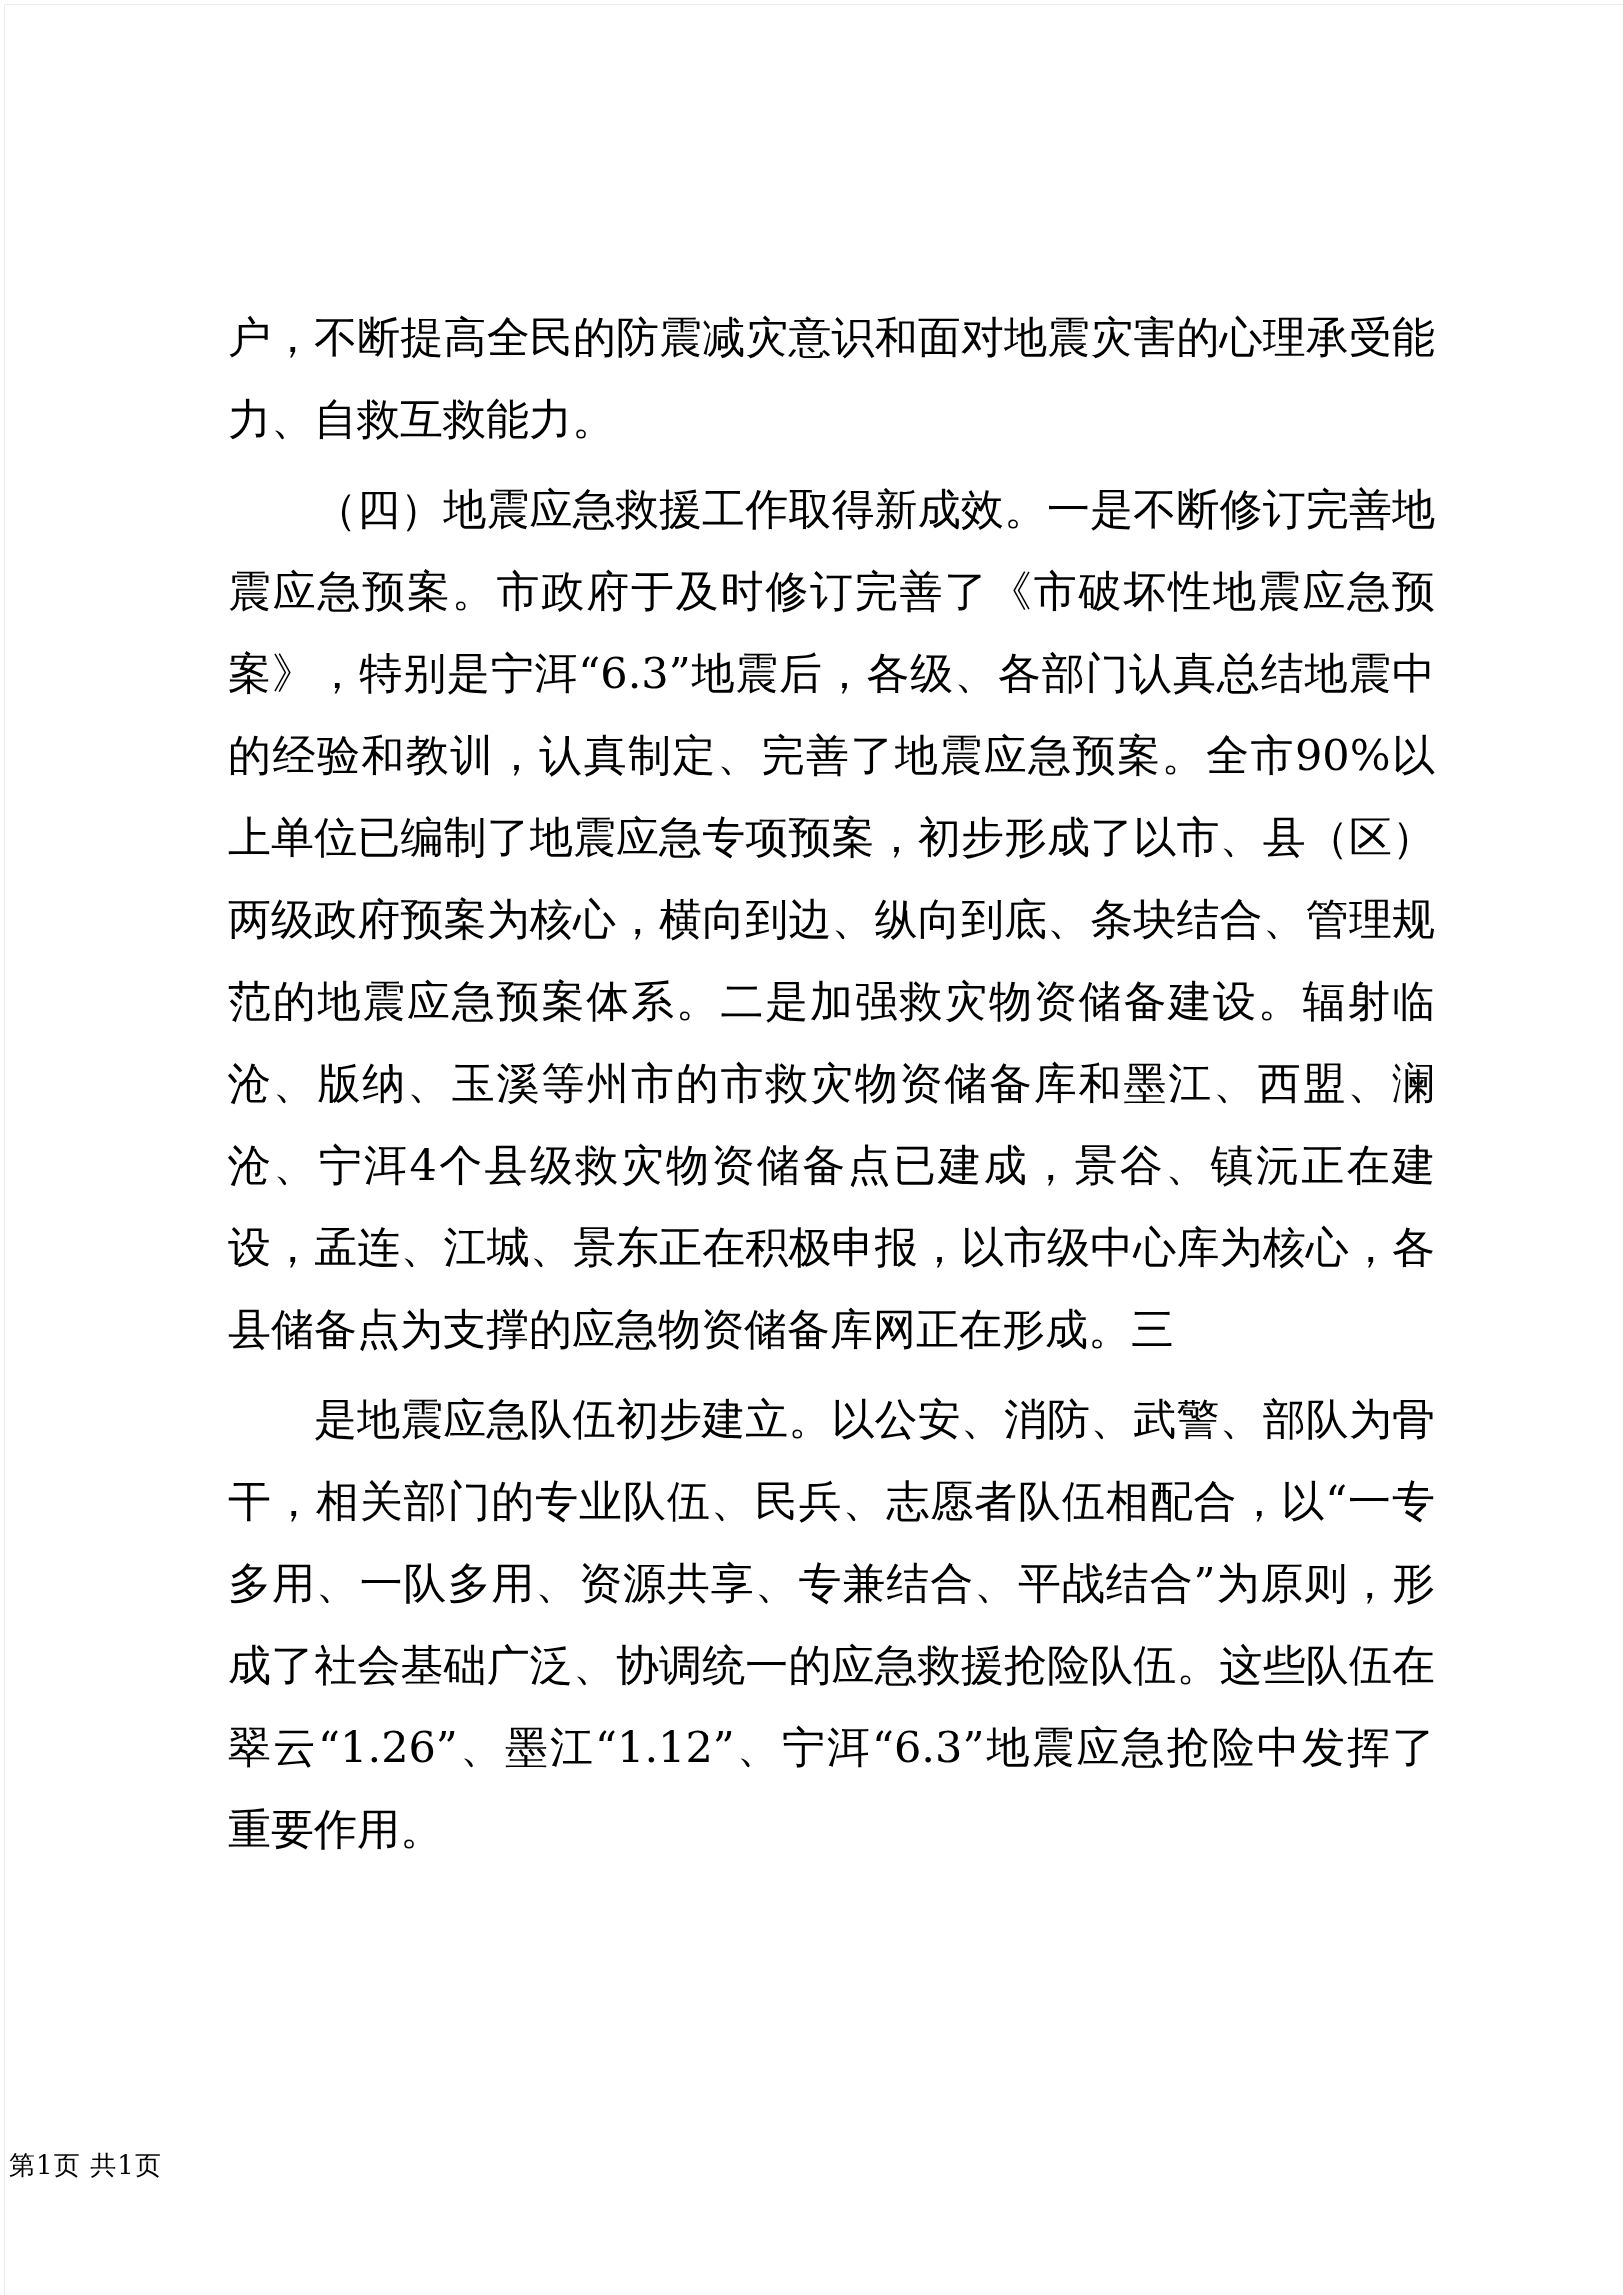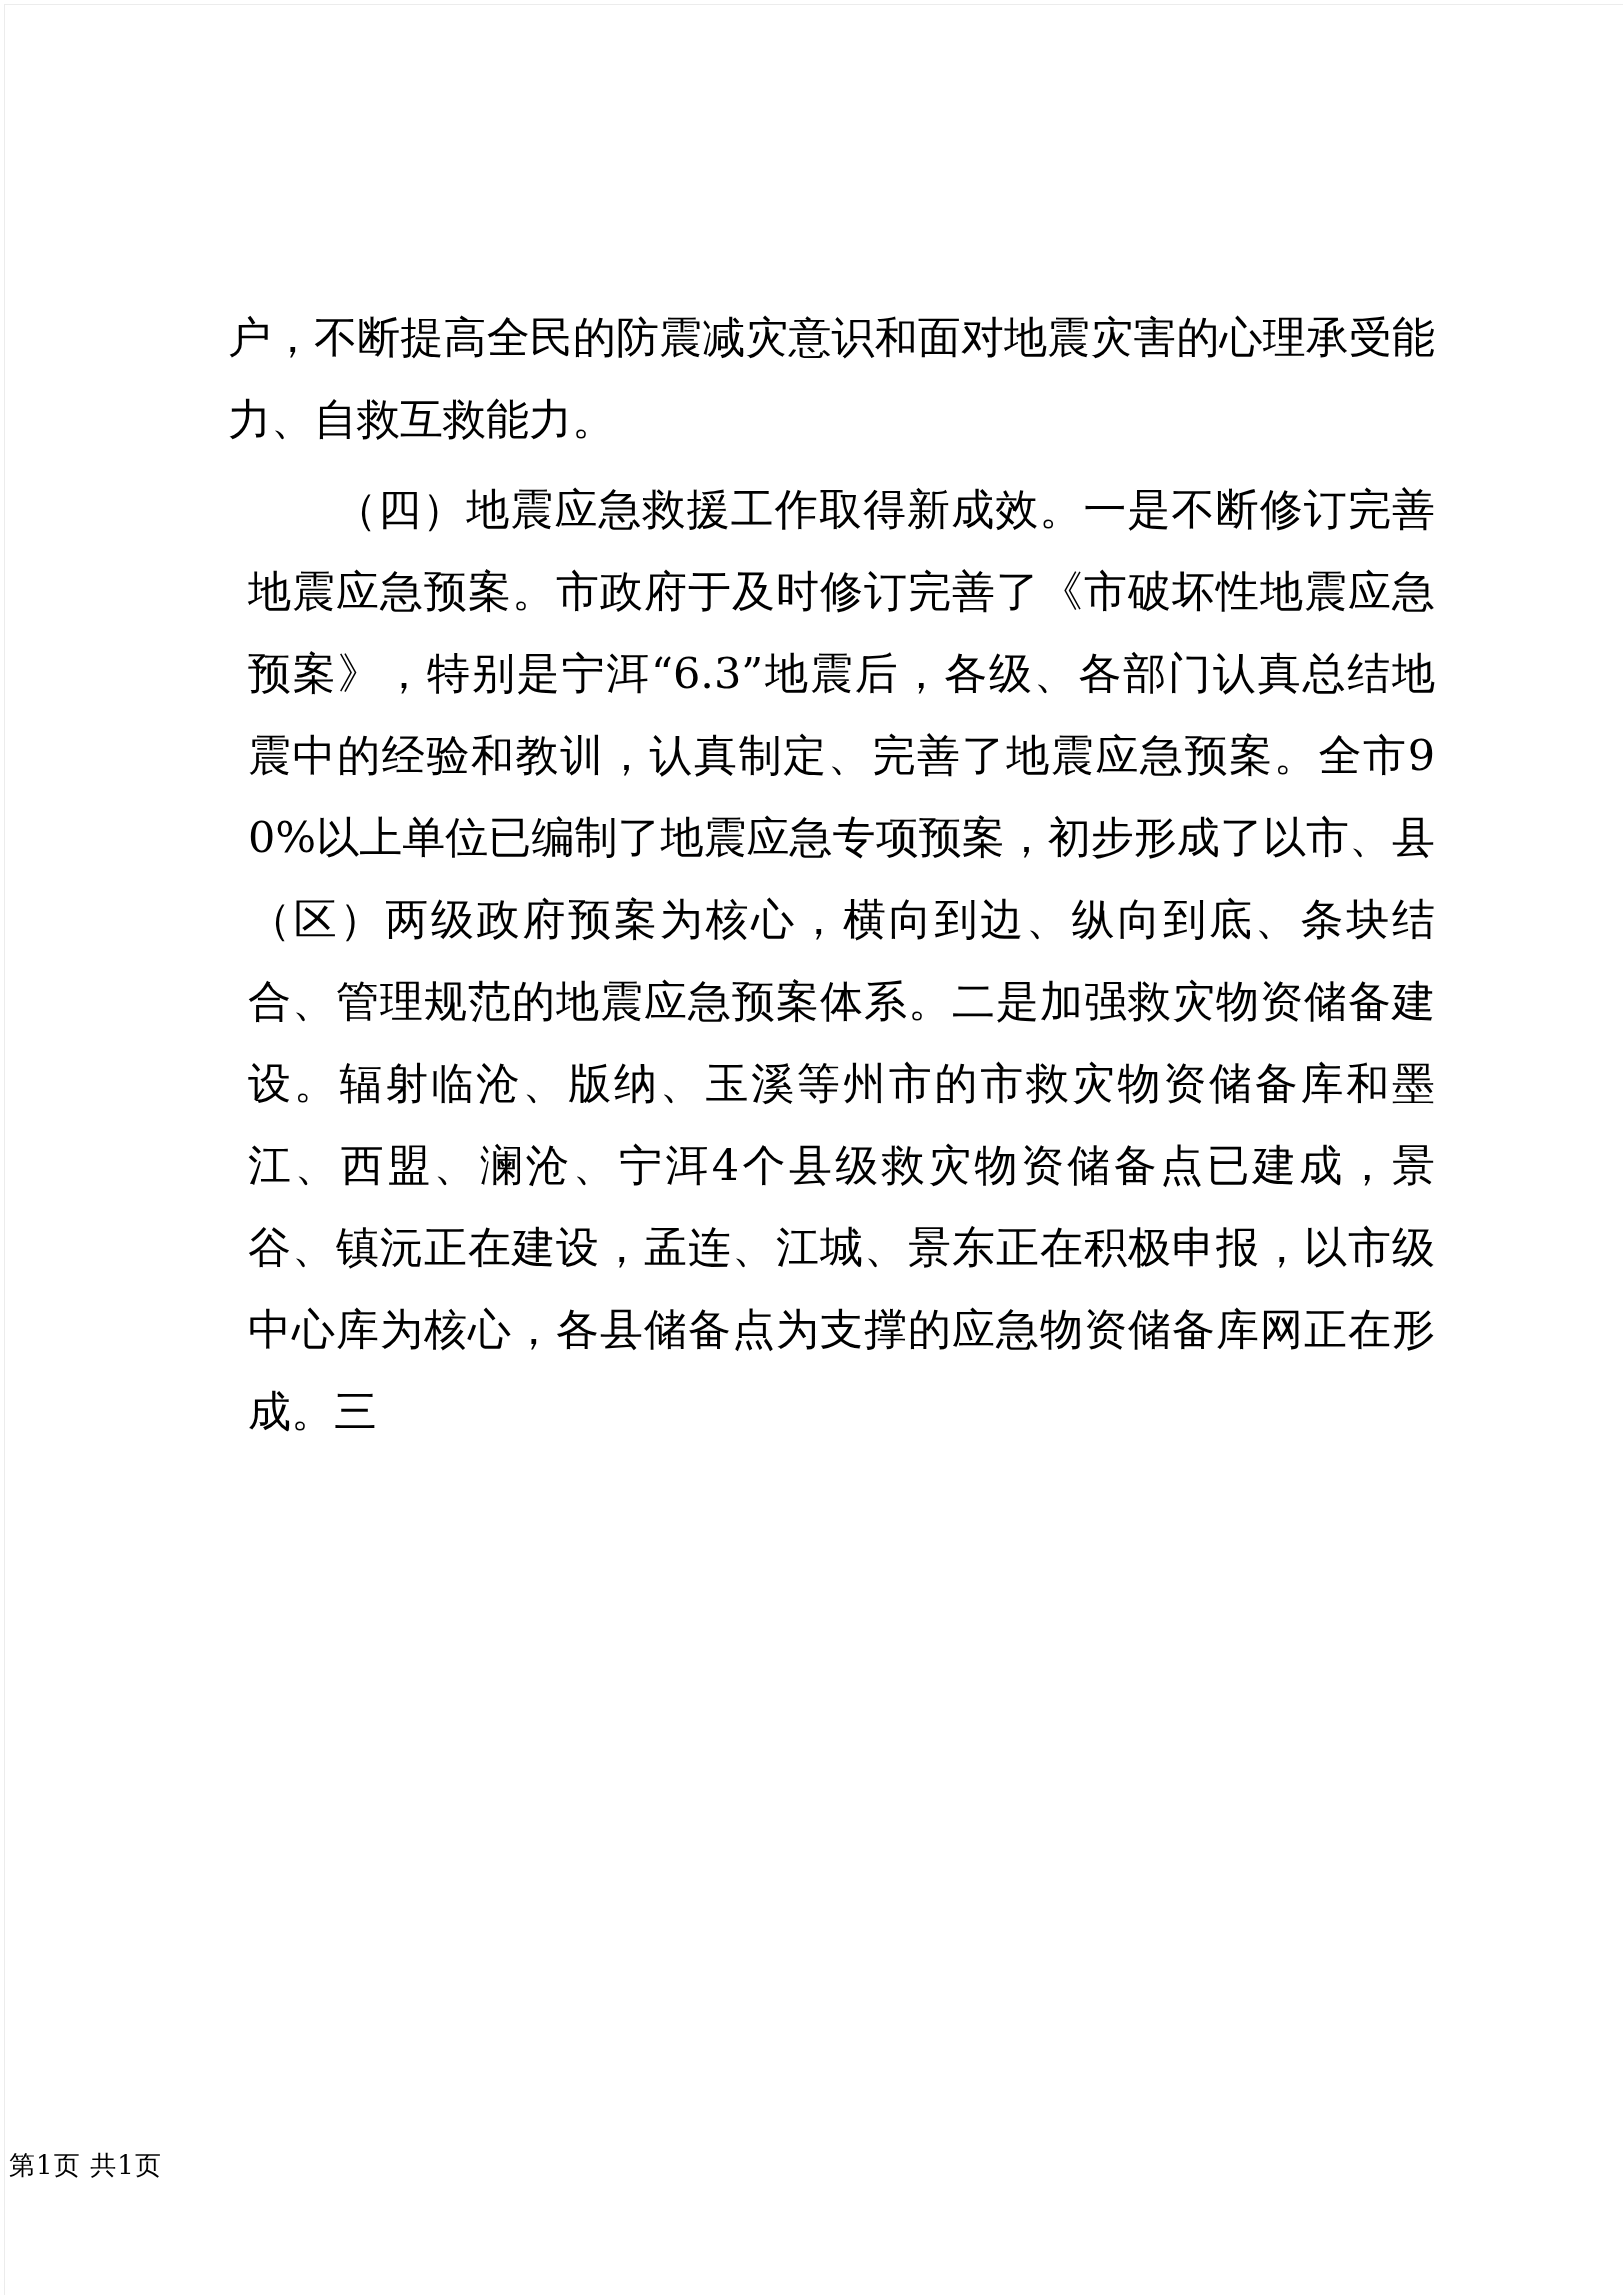--- a/index.html
+++ b/index.html
@@ -27,37 +27,37 @@
   .para {
     font-size: 43px;
     line-height: 82px;
     text-align: justify;
     text-justify: inter-ideograph;
     color: #000000;
     word-break: break-all;
   }
   .para.indent {
     text-indent: 2em;
-    margin-left: 20px;
   }
   .footer {
     position: absolute;
     left: 0;
     right: 0;
     top: 2141px;
     text-align: left;
     font-size: 26px;
     line-height: 31px;
     color: #000000;
     letter-spacing: 1.1px;
   }
 </style>
 </head>
 <body>
 
 <div class="page">
   <div class="content">
     <p class="para">户，不断提高全民的防震减灾意识和面对地震灾害的心理承受能力、自救互救能力。</p>
     <p class="para indent">（四）地震应急救援工作取得新成效。一是不断修订完善地震应急预案。市政府于及时修订完善了《市破坏性地震应急预案》，特别是宁洱“6.3”地震后，各级、各部门认真总结地震中的经验和教训，认真制定、完善了地震应急预案。全市90%以上单位已编制了地震应急专项预案，初步形成了以市、县（区）两级政府预案为核心，横向到边、纵向到底、条块结合、管理规范的地震应急预案体系。二是加强救灾物资储备建设。辐射临沧、版纳、玉溪等州市的市救灾物资储备库和墨江、西盟、澜沧、宁洱4个县级救灾物资储备点已建成，景谷、镇沅正在建设，孟连、江城、景东正在积极申报，以市级中心库为核心，各县储备点为支撑的应急物资储备库网正在形成。三</p>
+    <p class="para indent">是地震应急队伍初步建立。以公安、消防、武警、部队为骨干，相关部门的专业队伍、民兵、志愿者队伍相配合，以“一专多用、一队多用、资源共享、专兼结合、平战结合”为原则，形成了社会基础广泛、协调统一的应急救援抢险队伍。这些队伍在翠云“1.26”、墨江“1.12”、宁洱“6.3”地震应急抢险中发挥了重要作用。</p>
   </div>
   <div class="footer">第1页 共1页</div>
 </div>
 
 
 </body></html>

